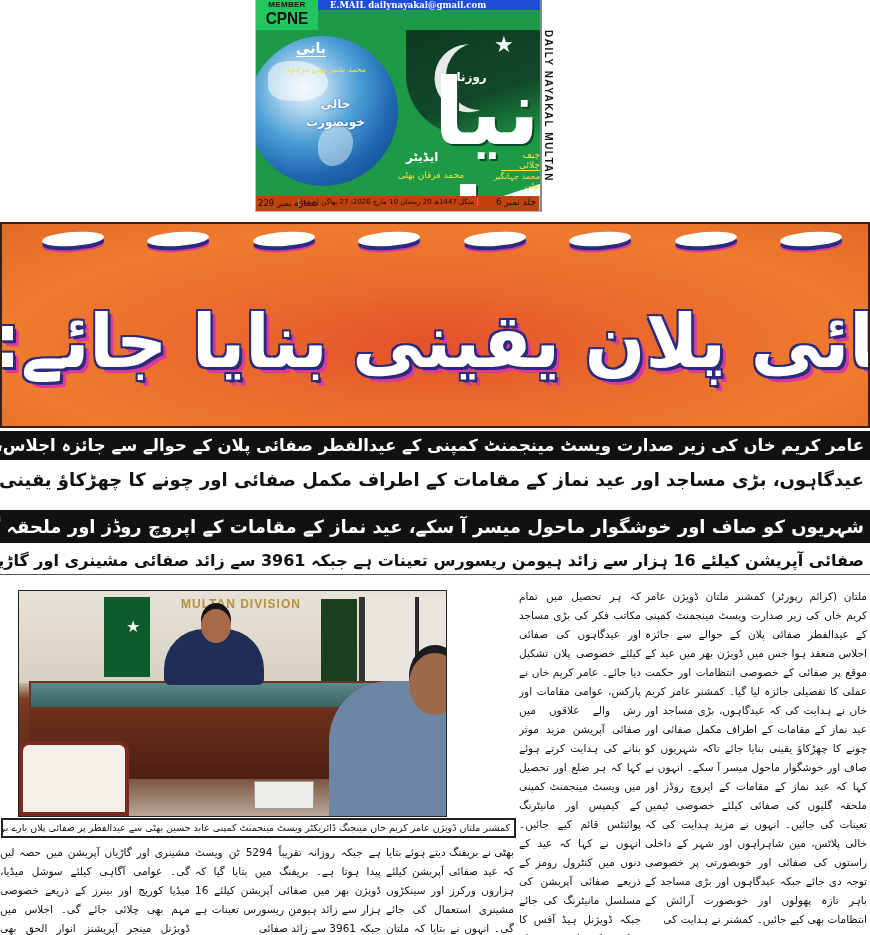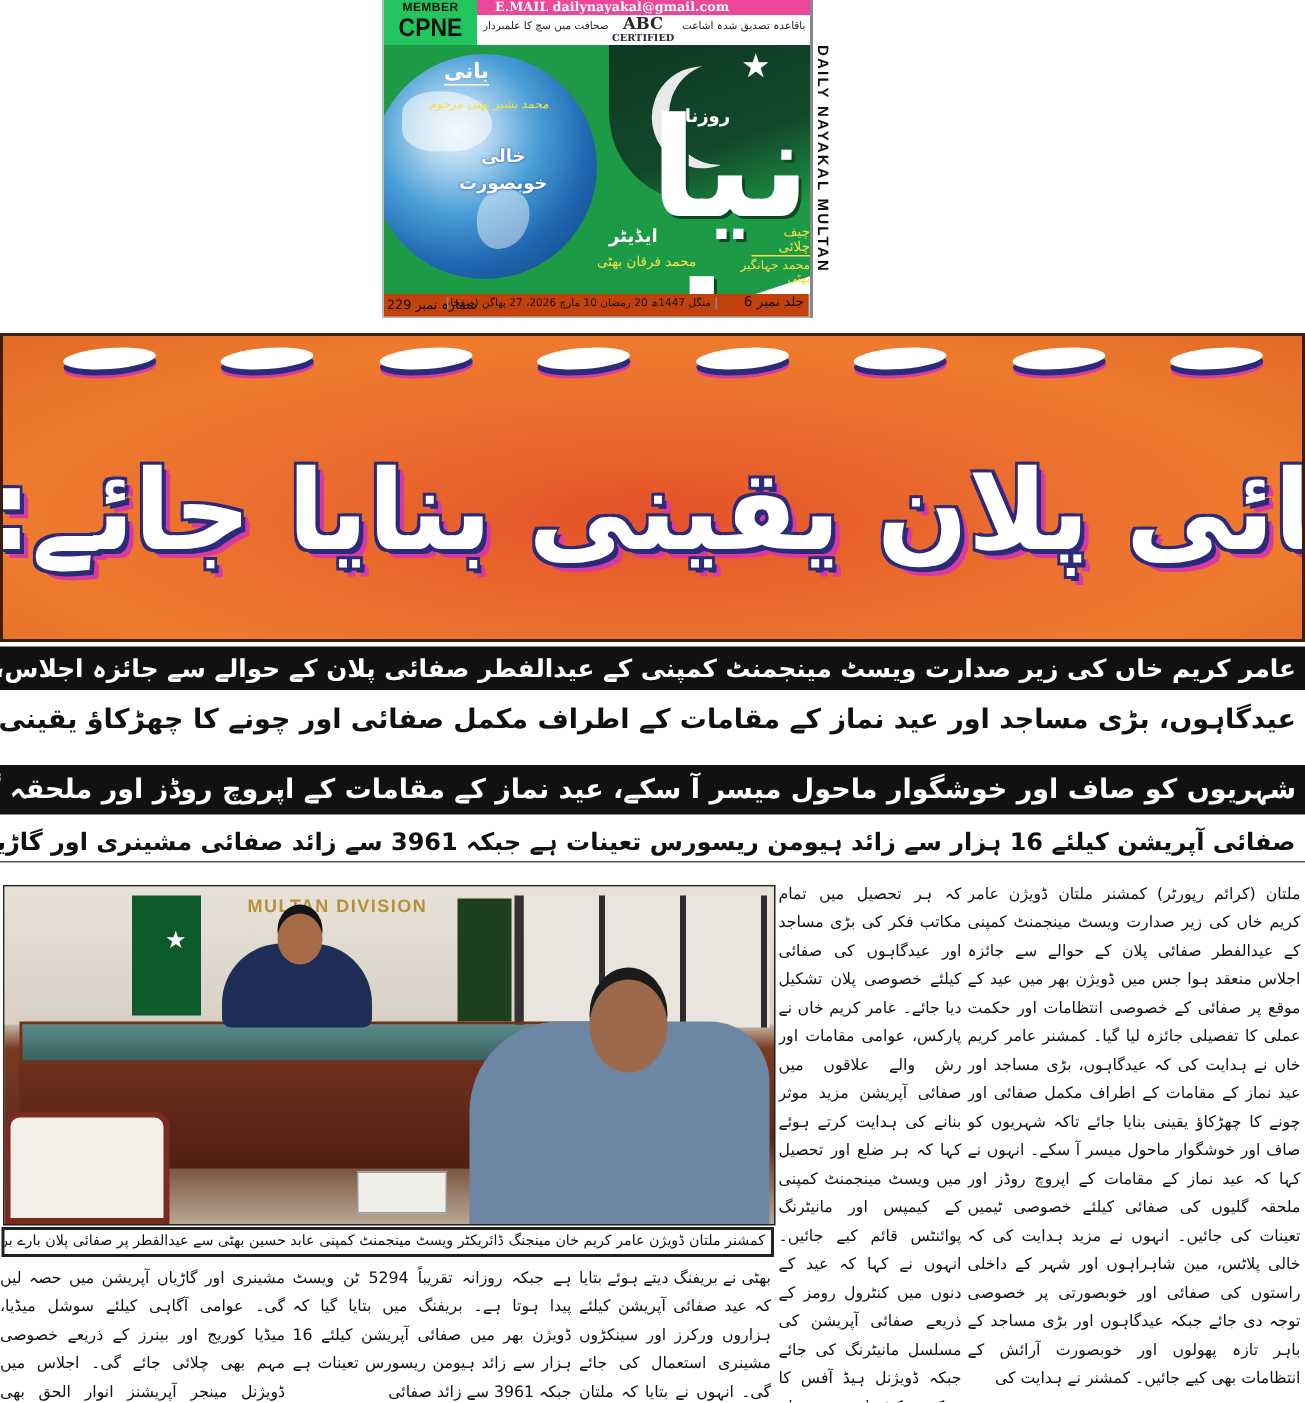--- a/index.html
+++ b/index.html
@@ -3,21 +3,21 @@
 <meta charset="utf-8">
 <style>
   * { box-sizing: border-box; margin: 0; padding: 0; }
   html, body { width: 870px; height: 935px; background: #ffffff; overflow: hidden; }
   body { position: relative; font-family: "DejaVu Sans", sans-serif; color: #111; }
   .urdu { direction: rtl; unicode-bidi: plaintext; font-family: "DejaVu Sans", sans-serif; }
 
   
   #masthead { position: absolute; left: 255px; top: 0; width: 300px; height: 212px; }
   #mh-main { position: absolute; left: 0; top: 0; width: 285px; height: 196px; background: #1d9a46; overflow: hidden; border-left: 1px solid #bbb; }
-  #mh-email { position: absolute; left: 62px; top: 0; width: 223px; height: 10px; color: #fff; font-family: "DejaVu Serif", serif; font-weight: bold; font-size: 8.5px; line-height: 10px; text-align: left; padding-left: 12px; background: #ec4899; }
+  #mh-email { position: absolute; left: 62px; top: 0; width: 223px; height: 10px; color: #fff; font-family: "DejaVu Serif", serif; font-weight: bold; font-size: 8.5px; line-height: 10px; text-align: left; padding-left: 12px; background: #1d4ed8; }
   #mh-member { position: absolute; left: 0; top: 0; width: 62px; height: 30px; background: #22c55e; text-align: center; }
   #mh-member .m1 { font-family: "Liberation Sans", sans-serif; font-weight: bold; font-size: 8px; line-height: 9px; color: #111; letter-spacing: 0.3px; }
   #mh-member .m2 { font-family: "Liberation Sans", sans-serif; font-weight: bold; font-size: 17px; line-height: 19px; color: #111; transform: scaleX(0.9); }
   #mh-strip { position: absolute; left: 62px; top: 10px; width: 223px; height: 20px; background: #fff; }
   #mh-strip .left { position: absolute; left: 4px; top: 3px; font-size: 7px; color: #222; }
   #mh-strip .abc { position: absolute; left: 90px; top: 0; text-align: center; font-family: "DejaVu Serif", serif; font-weight: bold; color: #2a2a2a; }
   #mh-strip .abc .a1 { font-size: 11px; line-height: 11px; }
   #mh-strip .abc .a2 { font-size: 6.5px; line-height: 8px; }
   #mh-strip .right { position: absolute; right: 4px; top: 3px; font-size: 7px; color: #222; }
 
@@ -55,21 +55,21 @@
             text-shadow: 3px 3px 0 #2c2a7a, -2px -2px 0 #2c2a7a, 2px -2px 0 #2c2a7a, -2px 2px 0 #2c2a7a, 6px 6px 0 #d93aa0, 5px 3px 0 #d93aa0; letter-spacing: -1px; transform: scaleX(0.96); }
 
   
   .deck { position: absolute; left: 0; width: 870px; height: 30px; color: #fff; background: #111; font-weight: bold; font-size: 16.5px; line-height: 30px; text-align: right; padding-right: 6px; white-space: nowrap; overflow: hidden; }
   #deck1 { top: 431px; height: 29px; line-height: 29px; }
   #deck2 { top: 463px; height: 34px; line-height: 34px; background: #fff; color: #111; font-size: 18px; }
   #deck3 { top: 510px; height: 33px; line-height: 33px; font-size: 18px; }
   #deck4 { top: 547px; height: 28px; line-height: 28px; background: #fff; color: #111; font-size: 16px; border-bottom: 1px solid #555; }
 
   
-  #photo { position: absolute; left: 2px; top: 590px; width: 515px; height: 227px; border: 1px solid #222; overflow: hidden;
+  #photo { position: absolute; left: 18px; top: 590px; width: 429px; height: 227px; border: 1px solid #222; overflow: hidden;
            background: linear-gradient(180deg, #d9d3c8 0%, #cfc6b9 40%, #7a3c22 48%, #5c2a18 75%, #b9a895 100%); }
   #ph-wall { position: absolute; left: 0; top: 0; width: 515px; height: 92px; background: linear-gradient(180deg,#e7e2d8,#d8d0c4); }
   #ph-sign { position: absolute; left: 162px; top: 6px; font-family: "Liberation Sans", sans-serif; font-weight: bold; font-size: 12px; letter-spacing: 1px; color: #b88f3a; }
   #ph-flag1 { position: absolute; left: 85px; top: 6px; width: 46px; height: 80px; background: #0d5a2a; }
   #ph-flag1::after { content: "★"; position: absolute; left: 22px; top: 20px; color: #fff; font-size: 16px; }
   #ph-flag2 { position: absolute; left: 302px; top: 8px; width: 36px; height: 82px; background: #1d3f1e; }
   #ph-shelf { position: absolute; left: 340px; top: 6px; width: 170px; height: 88px; border-left: 6px solid #333; background: repeating-linear-gradient(90deg, #e9e5de 0 50px, #2c2c2c 50px 54px); }
   #ph-desk { position: absolute; left: 10px; top: 90px; width: 390px; height: 28px; background: linear-gradient(180deg,#5a8a8a,#3a6262); border: 2px solid #6b3320; }
   #ph-desk-body { position: absolute; left: 10px; top: 118px; width: 390px; height: 70px; background: linear-gradient(180deg,#6e2f1c,#4e1f12); }
   #ph-person1 { position: absolute; left: 145px; top: 38px; width: 100px; height: 56px; background: #1f2e57; border-radius: 40px 40px 6px 6px; }
@@ -92,28 +92,20 @@
 </style>
 </head>
 <body>
 
 <div id="masthead">
   <div id="mh-main">
     <div id="mh-email">E.MAIL dailynayakal@gmail.com</div>
     <div id="mh-member">
       <div class="m1">MEMBER</div>
       <div class="m2">CPNE</div>
-    </div>
-    <div id="mh-strip">
-      <span class="left urdu">صحافت میں سچ کا علمبردار</span>
-      <div class="abc">
-        <div class="a1">ABC</div>
-        <div class="a2">CERTIFIED</div>
-      </div>
-      <span class="right urdu">باقاعدہ تصدیق شدہ اشاعت</span>
     </div>
     <div id="globe"></div>
     <div id="flag-dark"></div>
     <div id="moon"></div>
     <div id="star">★</div>
     <div id="founder-title" class="urdu">بانی</div>
     <div id="founder-name" class="urdu">محمد بشیر بھٹی مرحوم</div>
     <div id="globe-text" class="urdu">
       <div>خالی</div>
       <div>خوبصورت</div>

